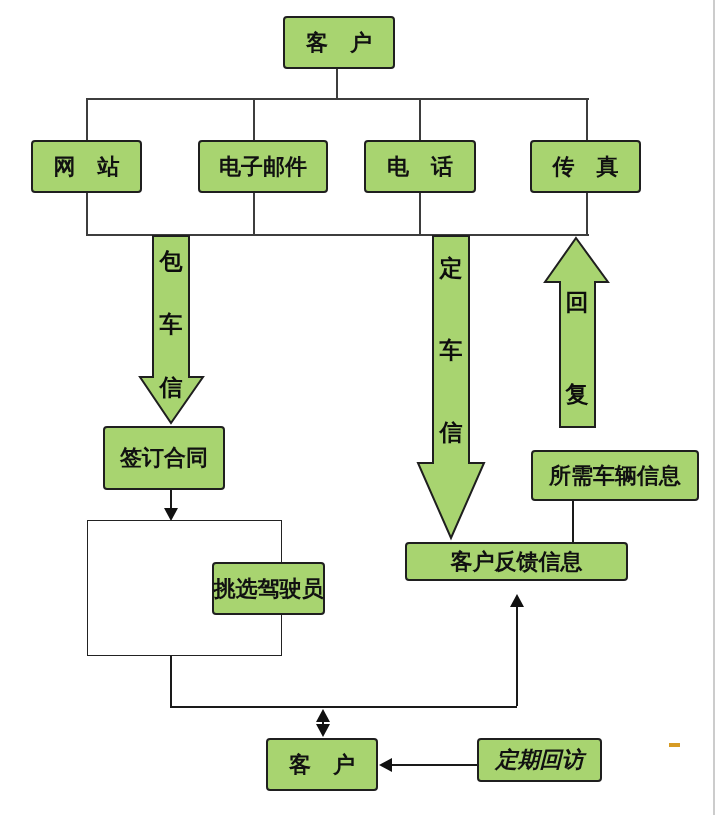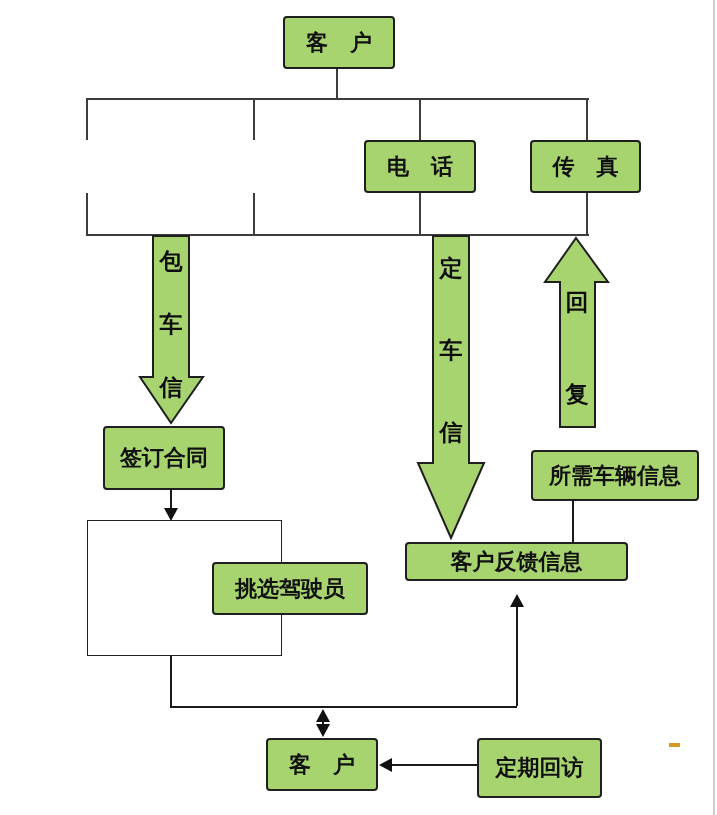--- a/index.html
+++ b/index.html
@@ -101,38 +101,44 @@
   <div class="thinline" style="left:322px;top:712px;width:2px;height:22px;"></div>
   <div class="ah ah-up" style="left:316px;top:709px;"></div>
   <div class="ah ah-down" style="left:316px;top:724px;"></div>
 
   <div class="thinline" style="left:390px;top:764px;width:87px;height:2px;"></div>
   <div class="ah ah-left" style="left:379px;top:758px;"></div>
 
   <div class="node" style="left:283px;top:16px;width:112px;height:53px;">
     <span>客　户</span>
   </div>
+  <div class="node" style="left:31px;top:140px;width:111px;height:53px;">
+    <span>网　站</span>
+  </div>
+  <div class="node" style="left:198px;top:140px;width:130px;height:53px;">
+    <span>电子邮件</span>
+  </div>
   <div class="node" style="left:364px;top:140px;width:112px;height:53px;">
     <span>电　话</span>
   </div>
   <div class="node" style="left:530px;top:140px;width:111px;height:53px;">
     <span>传　真</span>
   </div>
   <div class="node" style="left:103px;top:426px;width:122px;height:64px;">
     <span>签订合同</span>
   </div>
-  <div class="node" style="left:212px;top:562px;width:156px;height:53px;">
+  <div class="node" style="left:212px;top:562px;width:113px;height:53px;">
     <span>挑选驾驶员</span>
   </div>
   <div class="node" style="left:405px;top:542px;width:223px;height:39px;">
     <span>客户反馈信息</span>
   </div>
   <div class="node" style="left:503px;top:450px;width:168px;height:51px;margin-left:28px;">
     <span>所需车辆信息</span>
   </div>
   <div class="node" style="left:266px;top:738px;width:112px;height:53px;">
     <span>客　户</span>
   </div>
-  <div class="node" style="left:477px;top:738px;width:125px;height:60px;">
+  <div class="node" style="left:477px;top:738px;width:125px;height:44px;font-style:italic;">
     <span>定期回访</span>
   </div>
 
 </div>
 
 </body></html>

